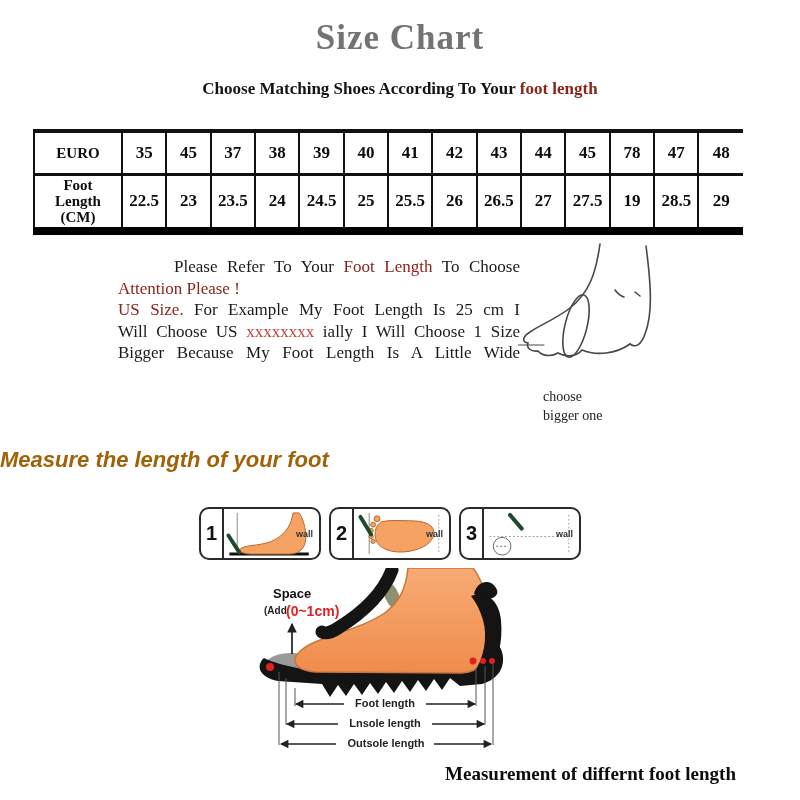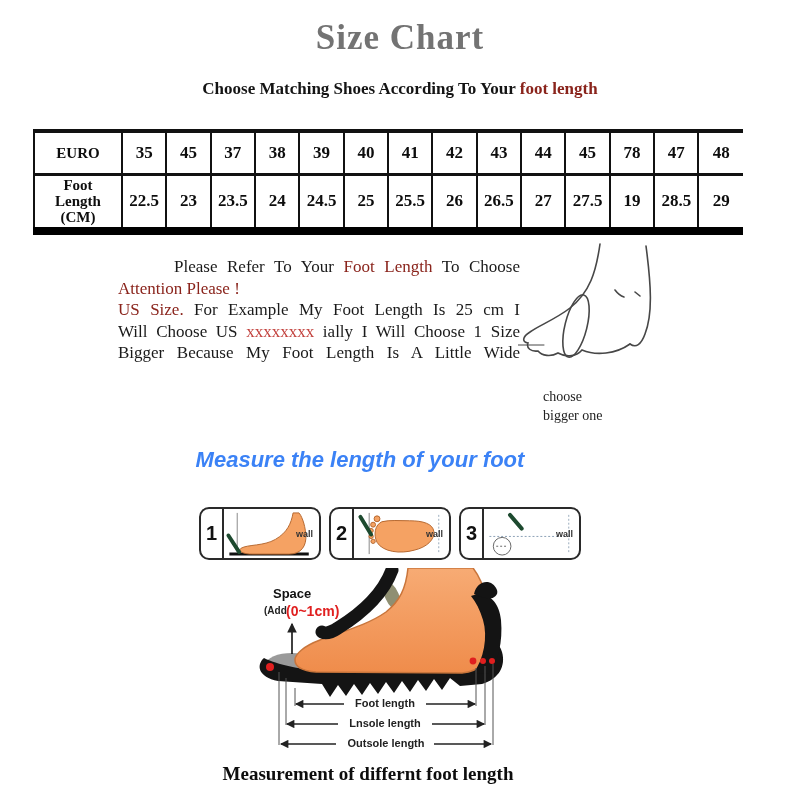--- a/index.html
+++ b/index.html
@@ -18,34 +18,34 @@
                     font-weight:bold;font-size:17px;padding:0;color:#0d0d0d}
   .size th{width:86px;font-size:15px;line-height:16px}
   .attention{position:absolute;left:118px;top:256px;width:402px;font-size:17px}
   .att-line{line-height:21.6px;text-align:justify;text-align-last:justify;white-space:normal}
   .att-line.no-just{text-align-last:left}
   .att-line.indent{padding-left:56px}
   .c-maroon{color:#8a241c}.c-redx{color:#c2403c}.c-black{color:#1a1a1a}
   .sketch{position:absolute;left:518px;top:242px}
   .choose-note{position:absolute;left:543px;top:387px;width:118px;
                font-size:14px;line-height:19px;color:#222}
-  .measure-heading{position:absolute;left:0;top:447px;width:720px;text-align:center;
+  .measure-heading{position:absolute;left:0;top:447px;width:720px;
                    font-family:"Liberation Sans",sans-serif;font-style:italic;font-weight:bold;
-                   font-size:22px;color:#3b82f6}
+                   font-size:22px;color:#a16207}
   .panels{position:absolute;left:199px;top:507px;display:flex;gap:8px}
   .panel{width:122px;height:53px;border:2px solid #2a2a2a;border-radius:10px;display:flex;
          background:#fff;box-sizing:border-box;overflow:hidden}
   .panel-num{width:21px;border-right:2px solid #2a2a2a;display:flex;align-items:center;
              justify-content:center;font-family:"Liberation Sans",sans-serif;font-weight:bold;font-size:20px;color:#111}
   .panel-art{flex:1;position:relative}
   .panel-art svg{position:absolute;left:0;top:0}
   .wall{position:absolute;right:6px;top:50%;transform:translateY(-50%);
         font-family:"Liberation Sans",sans-serif;font-weight:bold;font-size:9px;color:#333}
   .diagram{position:absolute;left:240px;top:568px}
-  .caption{position:absolute;left:0;top:763px;width:736px;text-align:center;
+  .caption{position:absolute;left:0;top:763px;width:736px;text-align:right;
            font-size:19px;font-weight:bold;color:#0d0d0d}
   svg text{font-family:"Liberation Sans",sans-serif}
   .mlabel{font-size:11px;font-weight:bold;fill:#222}
   .space-t{font-size:13px;font-weight:bold;fill:#111}
   .space-a{font-size:10px;font-weight:bold;fill:#222}
   .space-r{font-size:14px;font-weight:bold;fill:#e02020}
 </style>
 </head>
 <body>
 

